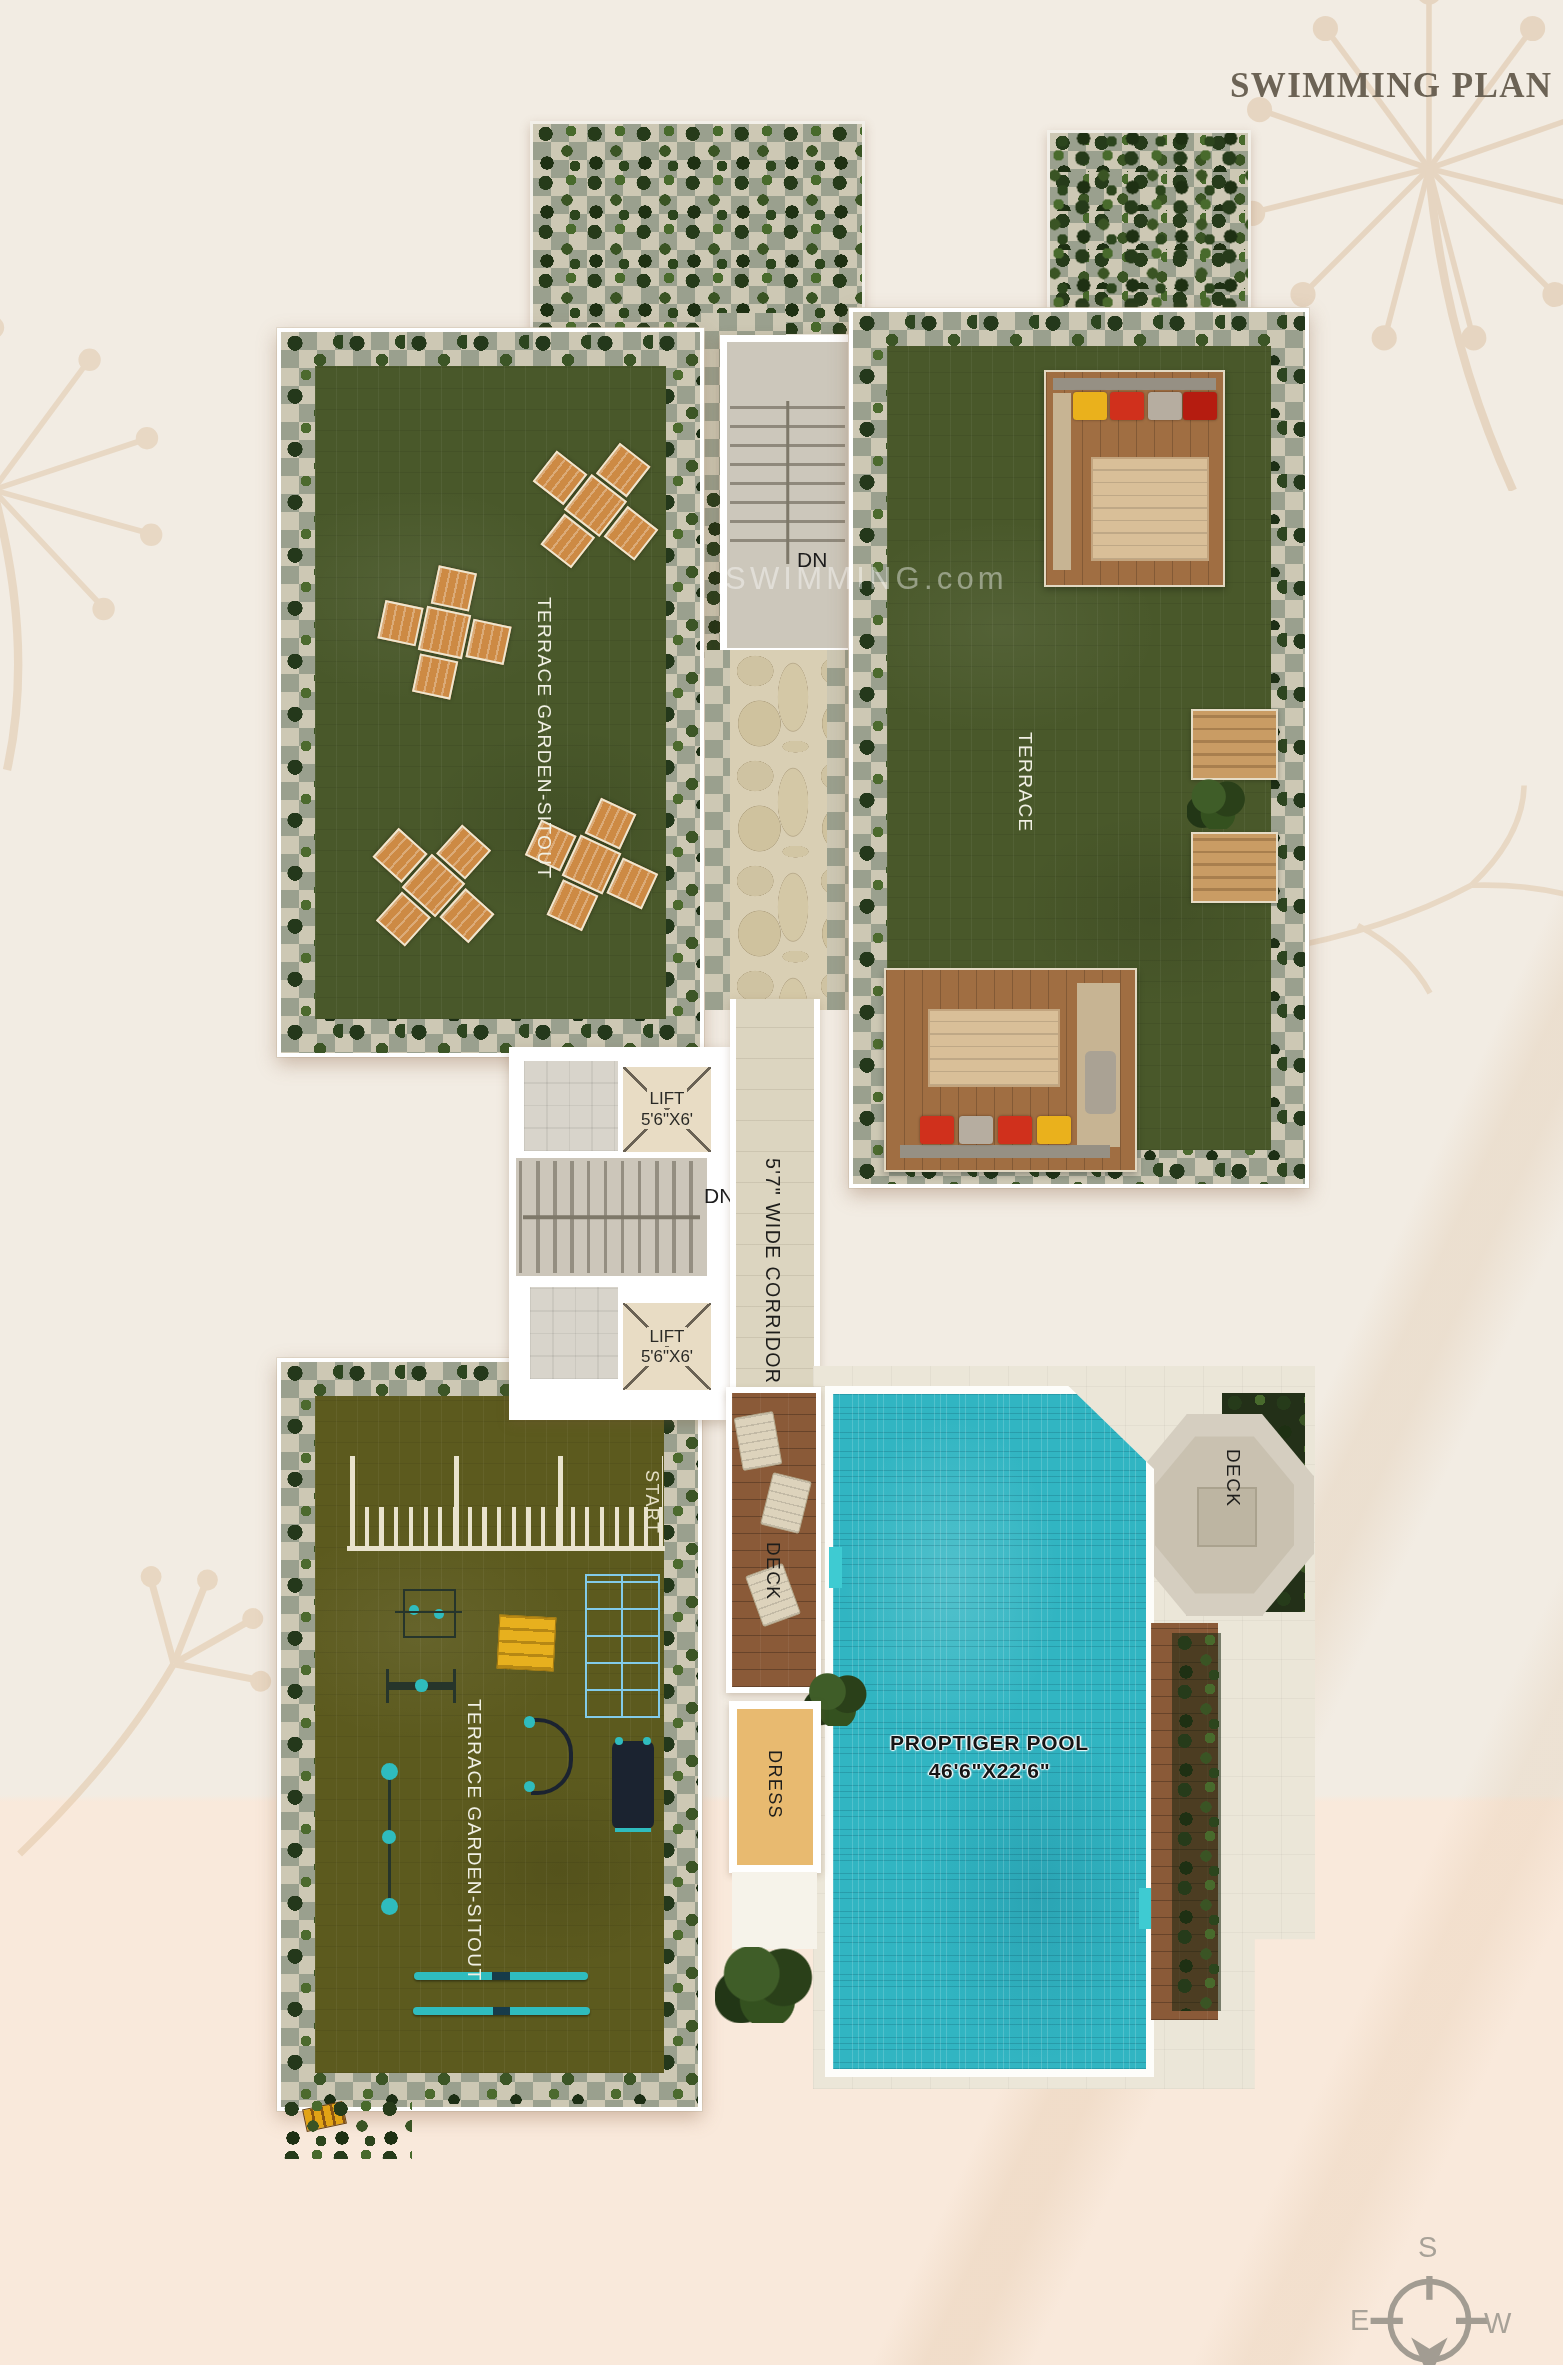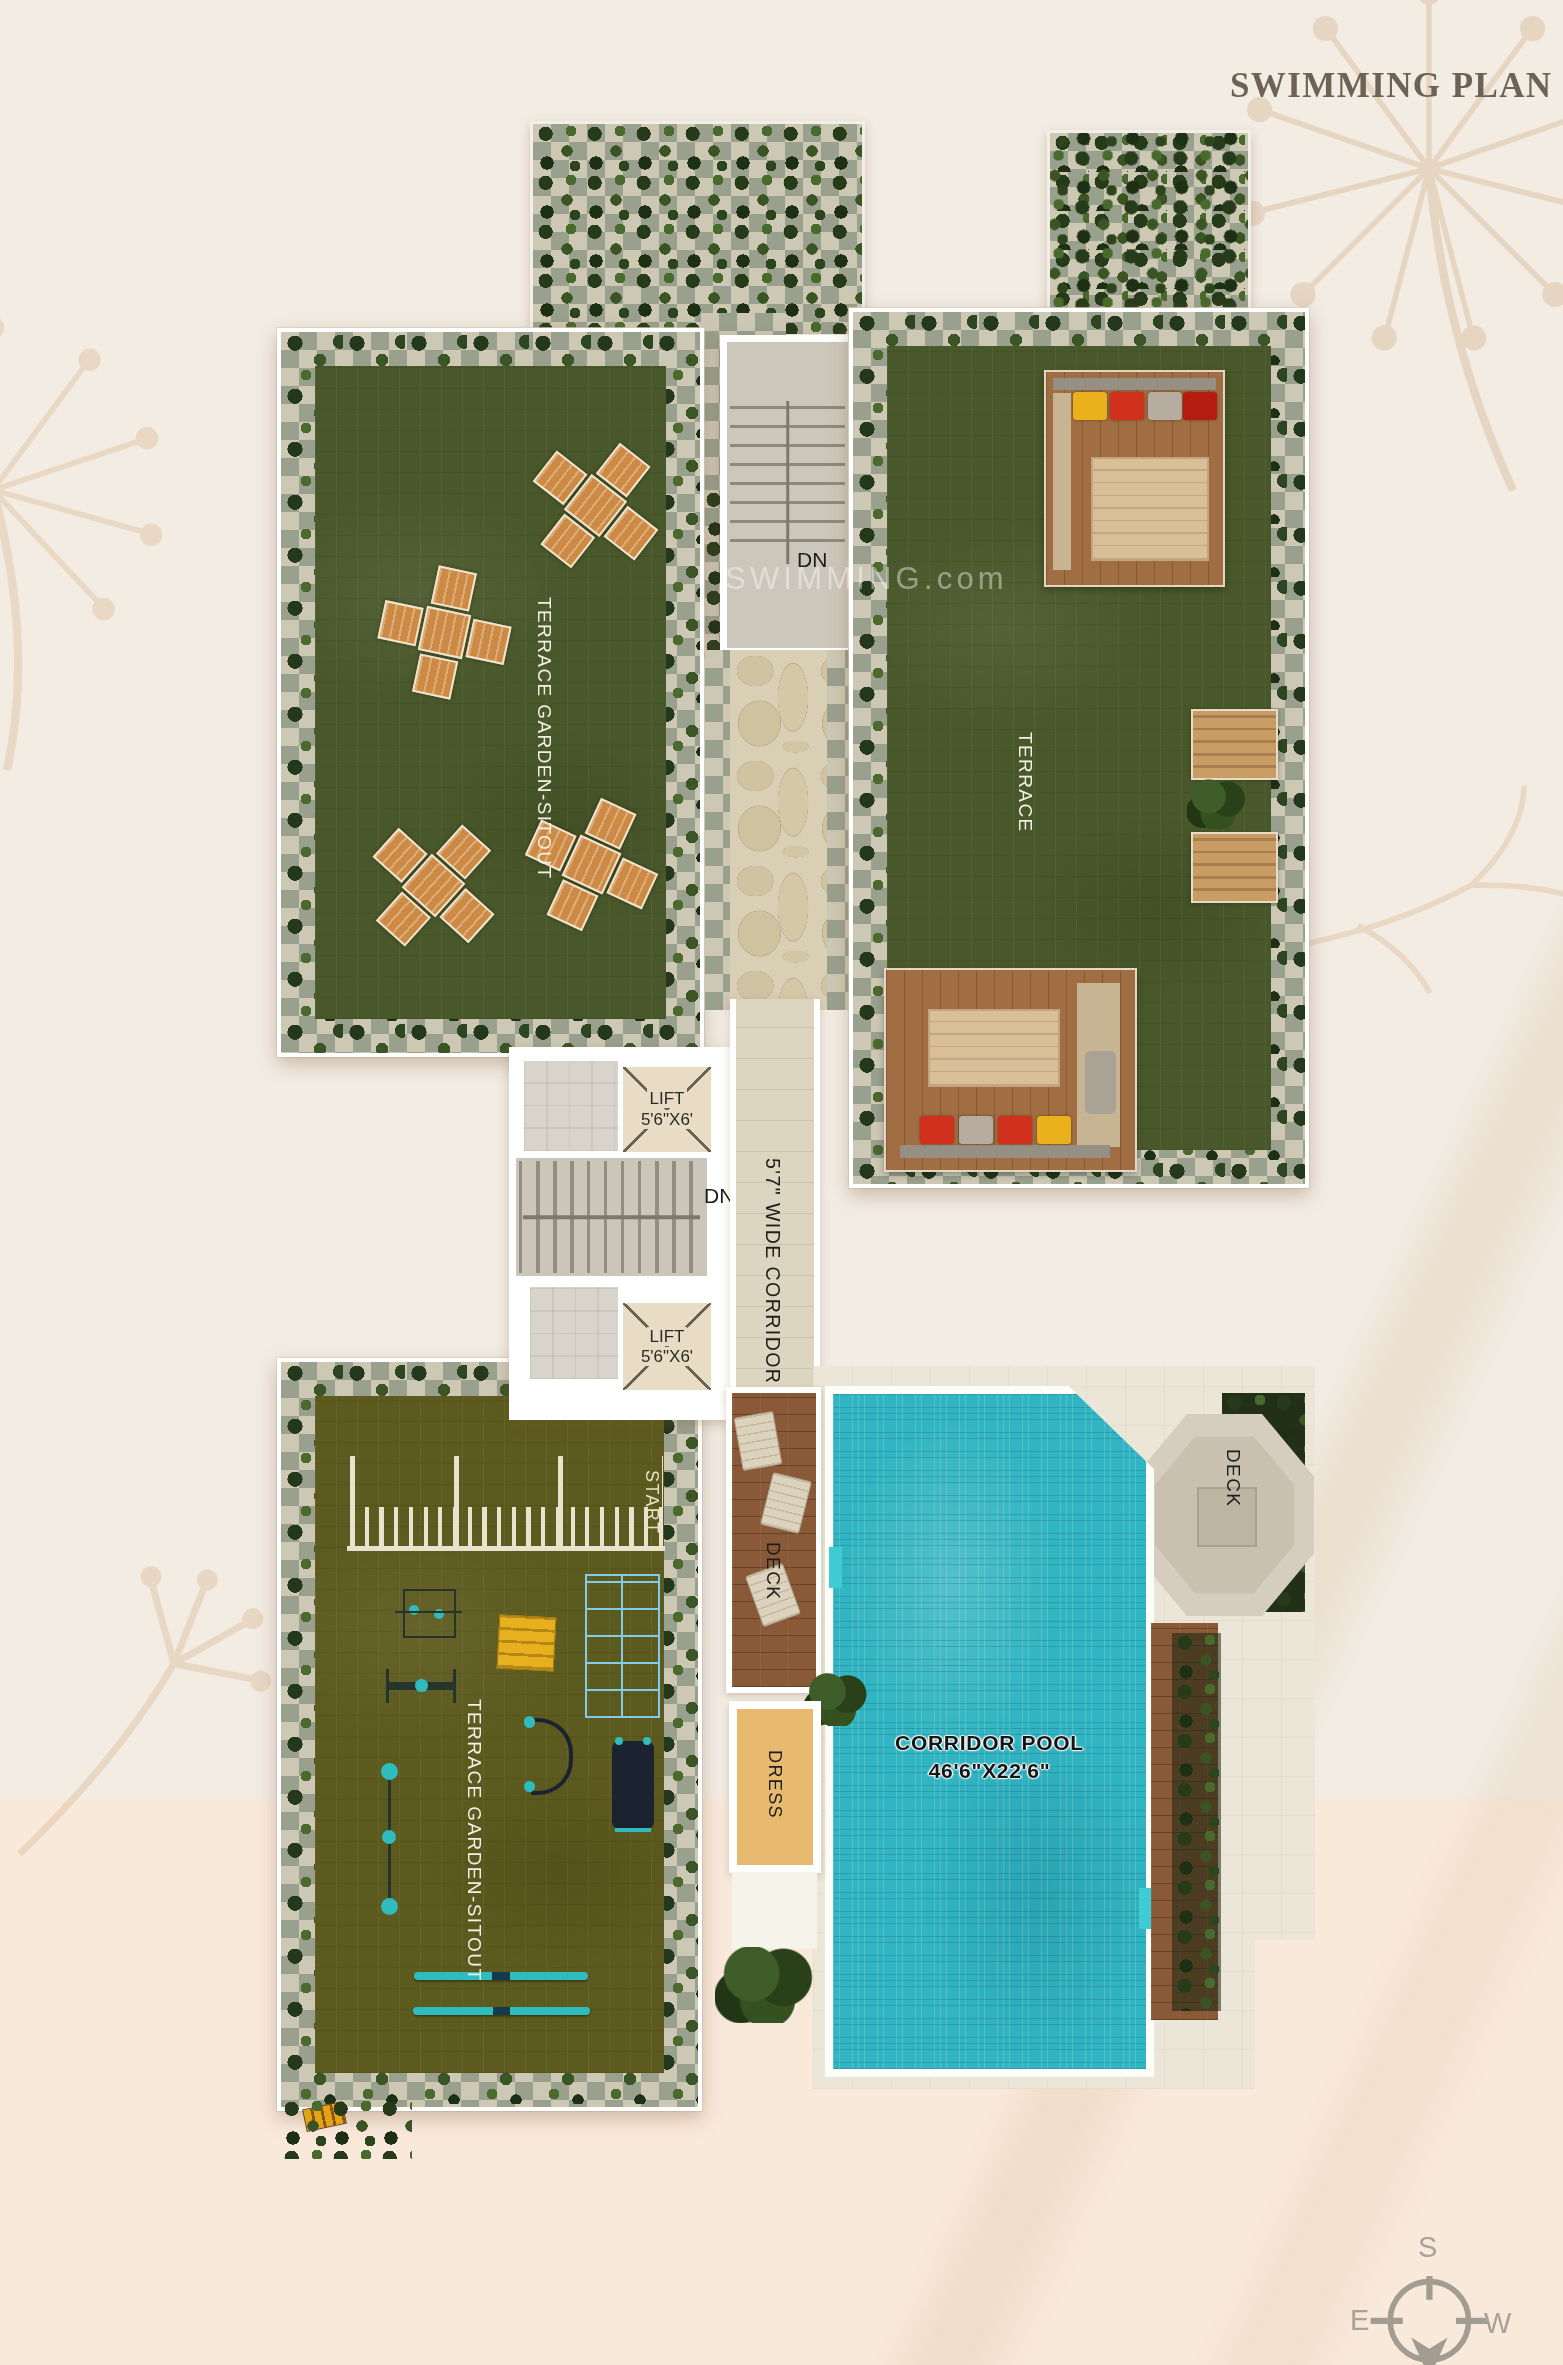--- a/index.html
+++ b/index.html
@@ -378,21 +378,21 @@
   </div>
   <span class="abs vlabel blabel" style="left:1222px;top:1449px;font-size:19px;">DECK</span>
 
   <div class="abs" style="left:825px;top:1386px;width:329px;height:691px;background:#fdfdfa;
               clip-path:polygon(0 0,74% 0,100% 12%,100% 100%,0 100%);box-shadow:0 0 0 1.4px #d8d2c4;">
     <div class="abs water" style="inset:8.4px;"></div>
     <i style="left:4.2px;top:161px;width:12.6px;height:41px;background:#3ecbd2;"></i>
     <i style="right:2.8px;top:502px;width:12.6px;height:41px;background:#3ecbd2;"></i>
   </div>
   <div class="abs poollabel" style="left:860px;top:1729px;width:259px;">
-    <div>CORRIDOR POOL</div>
+    <div>PROPTIGER POOL</div>
     <div>46'6"X22'6"</div>
   </div>
 
   <div class="abs wood-h" style="left:1151px;top:1623px;width:67px;height:397px;"></div>
   <div class="abs hedgefill" style="left:1172px;top:1633px;width:49px;height:378px;background-color:rgba(26,38,16,.55);"></div>
   <div class="abs shrubball" style="left:804px;top:1673px;width:67px;height:53px;"></div>
 
   <div class="abs" style="left:729px;top:1701px;width:92px;height:172px;background:#fff;box-shadow:0 2.8px 7px rgba(120,90,60,.3);">
     <div class="abs" style="inset:8.4px;background:#e8ba70;"></div>
   </div>

